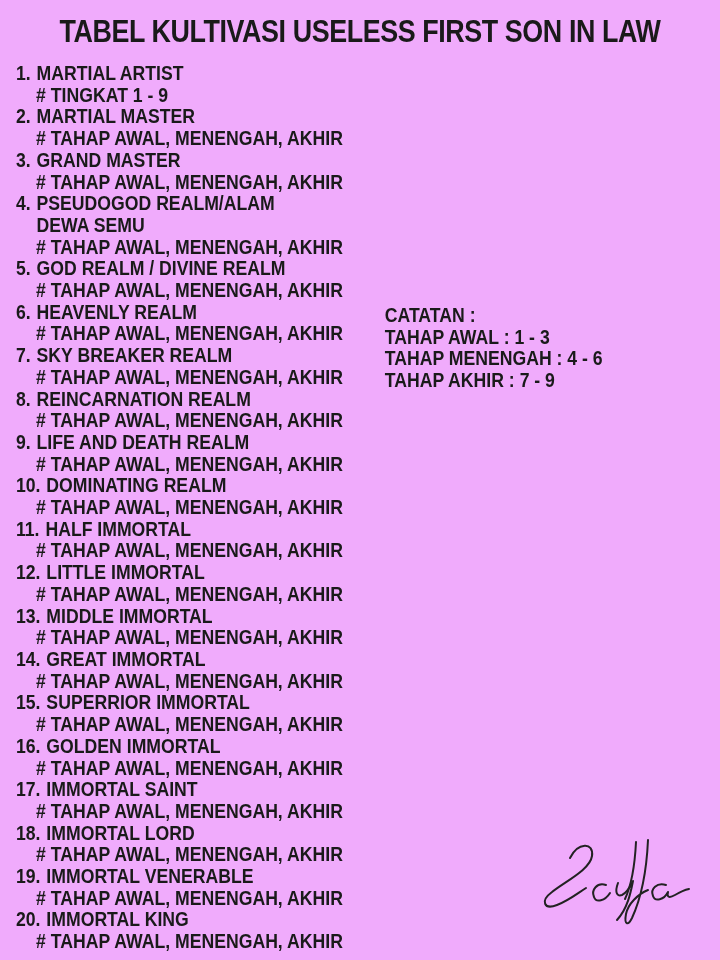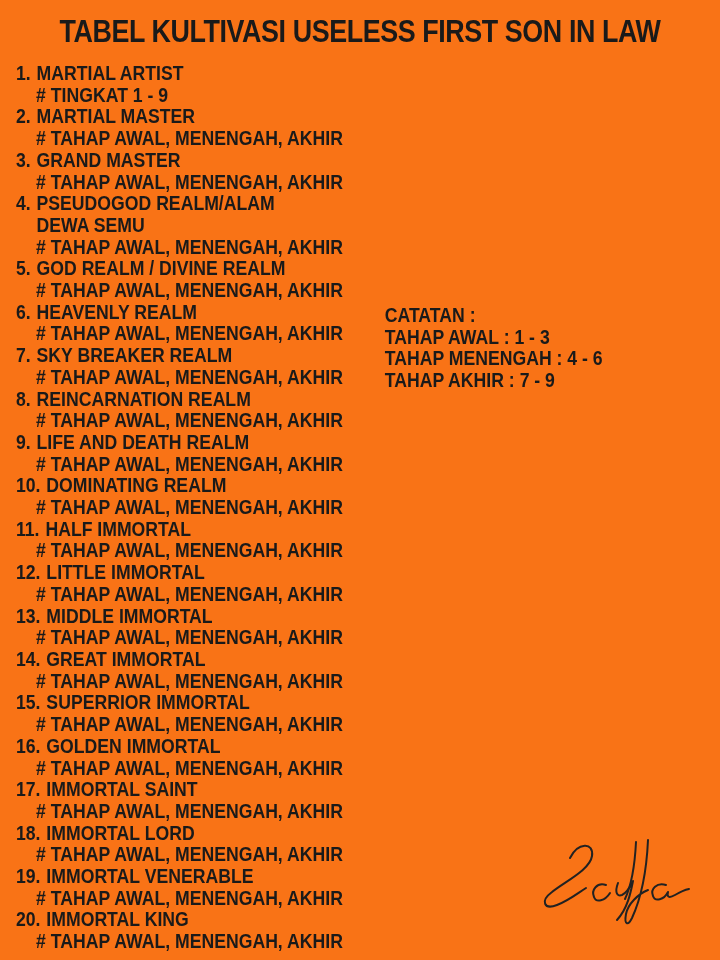--- a/index.html
+++ b/index.html
@@ -4,21 +4,21 @@
 <style>
   html, body {
     margin: 0;
     padding: 0;
     background: #ffffff;
   }
   .page {
     position: relative;
     width: 720px;
     height: 960px;
-    background: #f97316;
+    background: #f0abfc;
     overflow: hidden;
     font-family: "Liberation Sans", "DejaVu Sans", sans-serif;
     color: #1a1a1a;
     -webkit-font-smoothing: antialiased;
   }
   
   .scale-wrap {
     position: absolute;
     top: 0;
     left: 0;

